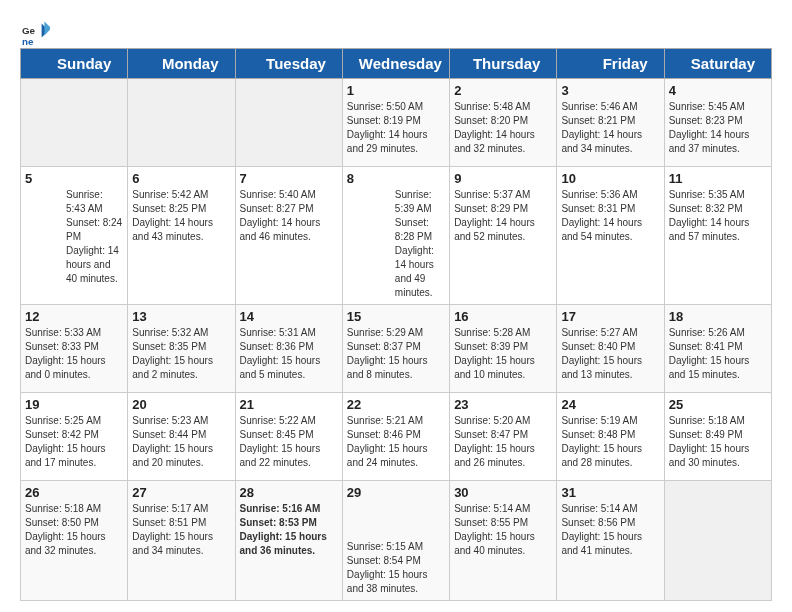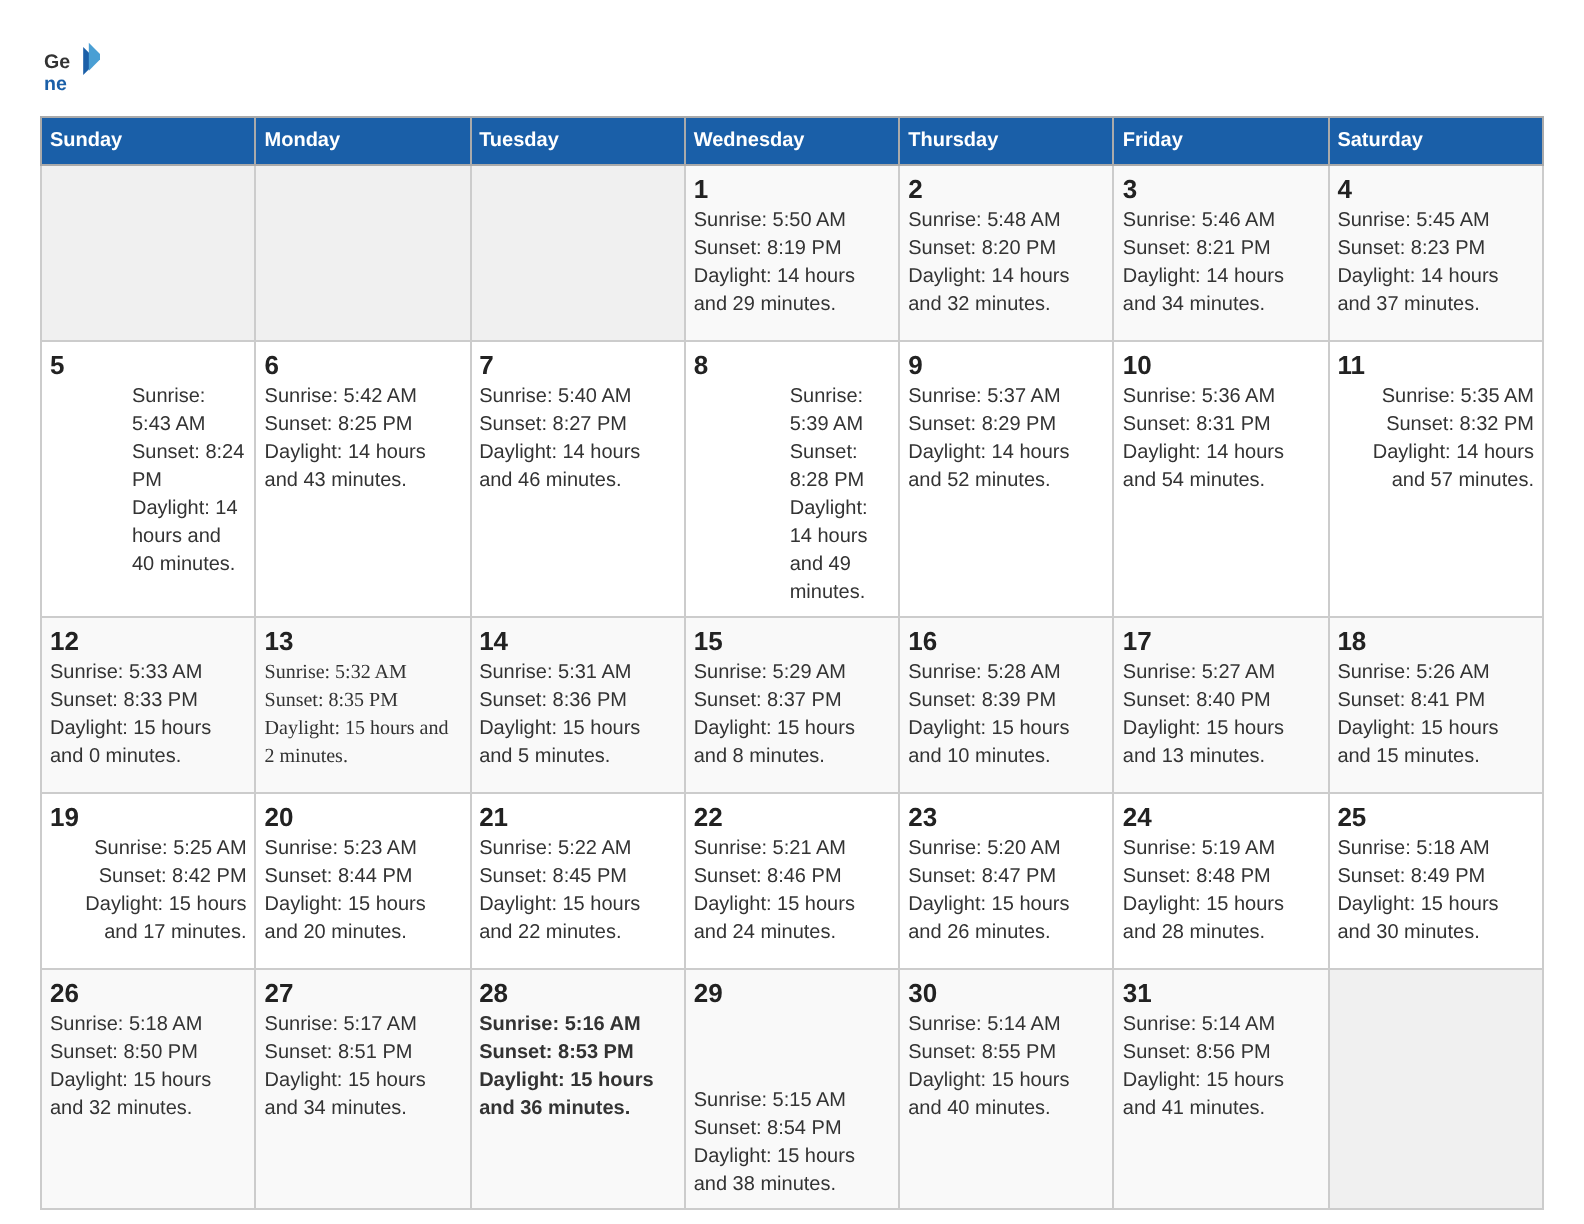--- a/index.html
+++ b/index.html
@@ -7,21 +7,20 @@
       font-family: Arial, sans-serif;
       background: #fff;
       width: 792px;
       min-height: 612px;
       padding: 20px;
     }
     .header-area {
       display: flex;
       justify-content: space-between;
       align-items: flex-start;
-      margin-bottom: 10px;
     }
     .logo {
       display: flex;
       align-items: center;
     }
     .logo-icon {
       width: 28px;
       height: 28px;
       margin-left: 2px;
     }
@@ -38,24 +37,24 @@
       color: #444;
     }
     table {
       width: 100%;
       border-collapse: collapse;
       table-layout: fixed;
     }
     thead tr th {
       background-color: #1a5fa8;
       color: #fff;
-      font-size: 10px;
+      font-size: 15px;
       font-weight: bold;
-      padding: 6px 4px;
-      text-align: left;
+      padding: 6px 16px;
+      text-align: right;
       border: 1px solid #aaa;
     }
     tbody tr td {
       vertical-align: top;
       border: 1px solid #ccc;
       padding: 4px;
       font-size: 10px;
       color: #333;
       height: 88px;
       background: #fff;
@@ -175,35 +174,35 @@
 Daylight: 14 hours and 52 minutes.</div>
         </td>
         <td>
           <div class="day-number">10</div>
           <div class="day-info" style="white-space: pre-line;">Sunrise: 5:36 AM
 Sunset: 8:31 PM
 Daylight: 14 hours and 54 minutes.</div>
         </td>
         <td>
           <div class="day-number">11</div>
-          <div class="day-info" style="white-space: pre-line; text-align: right;">Sunrise: 5:35 AM
+          <div class="day-info" style="white-space: pre-line;">Sunrise: 5:35 AM
 Sunset: 8:32 PM
 Daylight: 14 hours and 57 minutes.</div>
         </td>
       </tr>
       <tr>
         <td>
           <div class="day-number">12</div>
           <div class="day-info" style="white-space: pre-line;">Sunrise: 5:33 AM
 Sunset: 8:33 PM
 Daylight: 15 hours and 0 minutes.</div>
         </td>
         <td>
           <div class="day-number">13</div>
-          <div class="day-info" style="white-space: pre-line; font-family: Liberation Serif, serif;">Sunrise: 5:32 AM
+          <div class="day-info" style="white-space: pre-line;">Sunrise: 5:32 AM
 Sunset: 8:35 PM
 Daylight: 15 hours and 2 minutes.</div>
         </td>
         <td>
           <div class="day-number">14</div>
           <div class="day-info" style="white-space: pre-line;">Sunrise: 5:31 AM
 Sunset: 8:36 PM
 Daylight: 15 hours and 5 minutes.</div>
         </td>
         <td>
@@ -227,21 +226,21 @@
         <td>
           <div class="day-number">18</div>
           <div class="day-info" style="white-space: pre-line;">Sunrise: 5:26 AM
 Sunset: 8:41 PM
 Daylight: 15 hours and 15 minutes.</div>
         </td>
       </tr>
       <tr>
         <td>
           <div class="day-number">19</div>
-          <div class="day-info" style="white-space: pre-line; text-align: right;">Sunrise: 5:25 AM
+          <div class="day-info" style="white-space: pre-line;">Sunrise: 5:25 AM
 Sunset: 8:42 PM
 Daylight: 15 hours and 17 minutes.</div>
         </td>
         <td>
           <div class="day-number">20</div>
           <div class="day-info" style="white-space: pre-line;">Sunrise: 5:23 AM
 Sunset: 8:44 PM
 Daylight: 15 hours and 20 minutes.</div>
         </td>
         <td>

